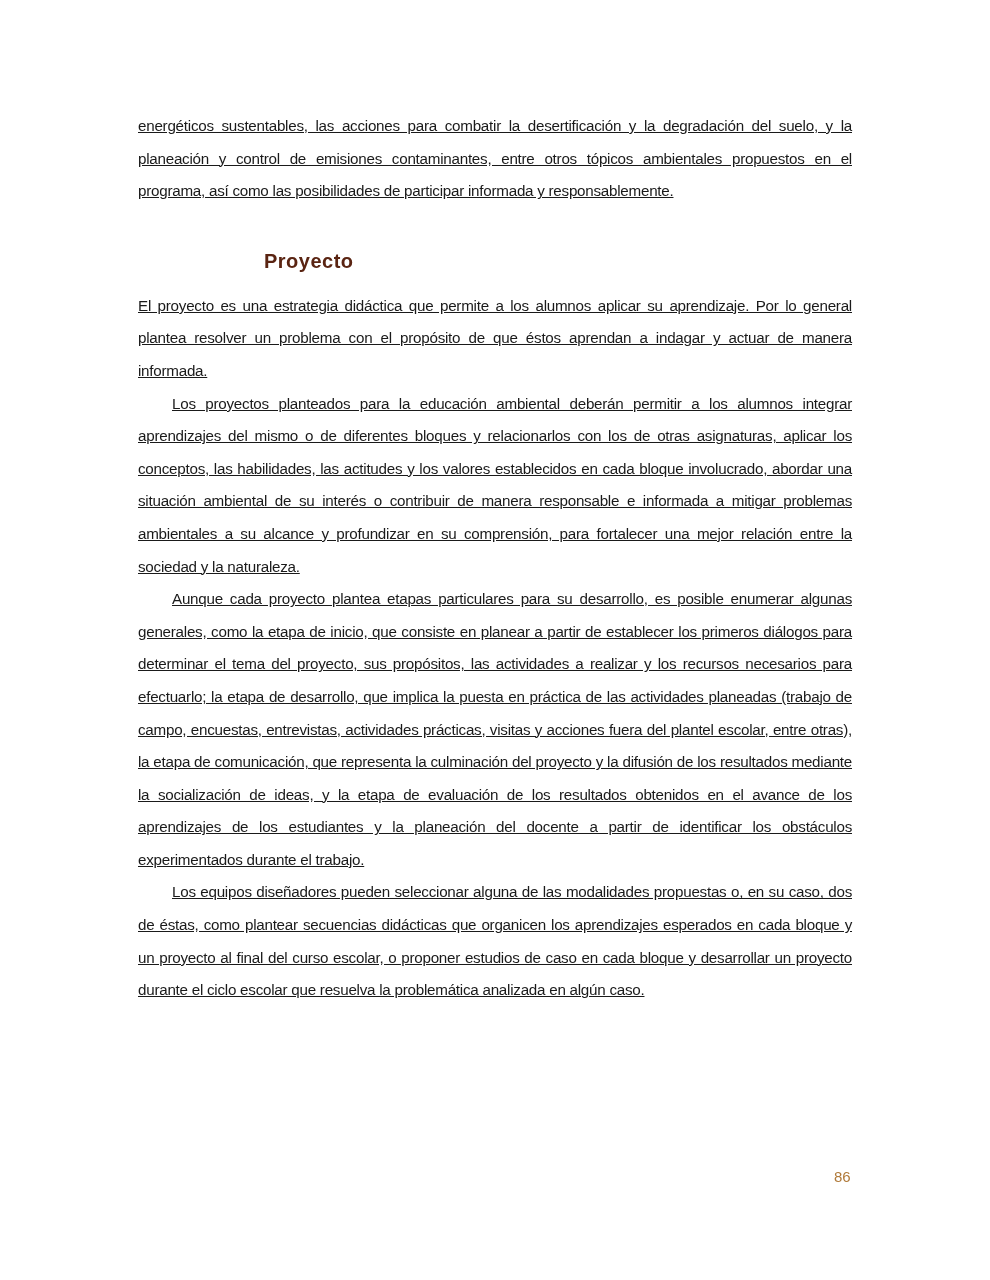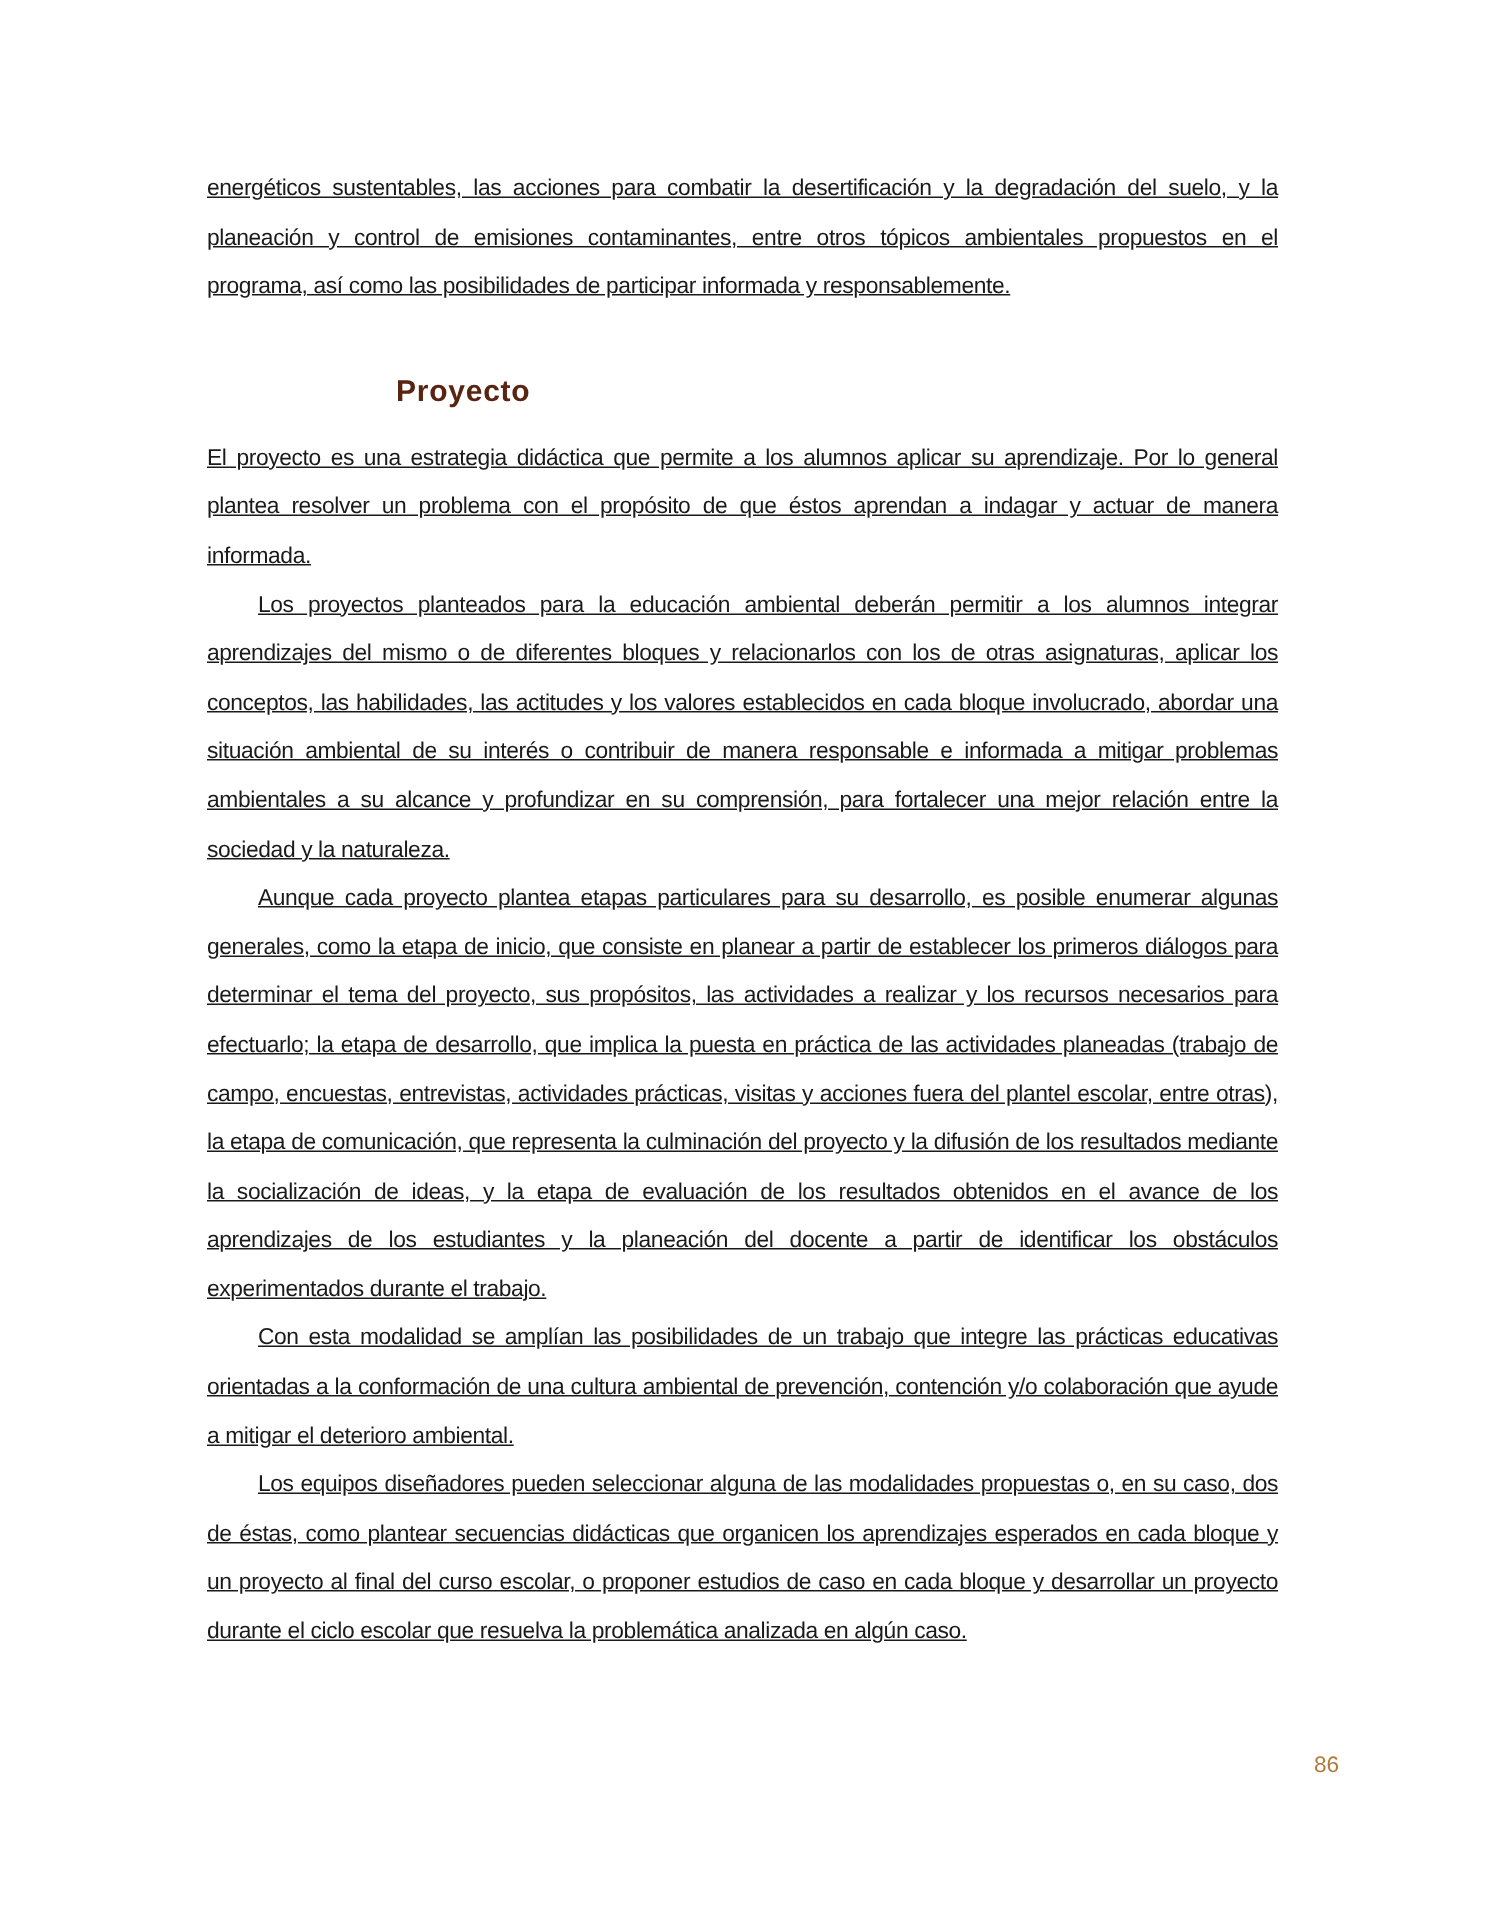--- a/index.html
+++ b/index.html
@@ -39,35 +39,34 @@
       margin-top: 36px;
       height: 34px;
       line-height: 34px;
       font-size: 20px;
       font-weight: bold;
       color: #5a2412;
       letter-spacing: 0.5px;
     }
     .page-number {
       position: absolute;
-      left: 876px;
+      left: 834px;
       top: 1168px;
       font-size: 15px;
       color: #b07a3a;
       text-align: right;
     }
   </style>
 </head>
 <body>
 
 <div class="page">
   <p class="para">energéticos sustentables, las acciones para combatir la desertificación y la degradación del suelo, y la planeación y control de emisiones contaminantes, entre otros tópicos ambientales propuestos en el programa, así como las posibilidades de participar informada y responsablemente.</p>
 
   <h2 class="heading">Proyecto</h2>
 
   <p class="para">El proyecto es una estrategia didáctica que permite a los alumnos aplicar su aprendizaje. Por lo general plantea resolver un problema con el propósito de que éstos aprendan a indagar y actuar de manera informada.</p>
   <p class="para indent">Los proyectos planteados para la educación ambiental deberán permitir a los alumnos integrar aprendizajes del mismo o de diferentes bloques y relacionarlos con los de otras asignaturas, aplicar los conceptos, las habilidades, las actitudes y los valores establecidos en cada bloque involucrado, abordar una situación ambiental de su interés o contribuir de manera responsable e informada a mitigar problemas ambientales a su alcance y profundizar en su comprensión, para fortalecer una mejor relación entre la sociedad y la naturaleza.</p>
   <p class="para indent">Aunque cada proyecto plantea etapas particulares para su desarrollo, es posible enumerar algunas generales, como la etapa de inicio, que consiste en planear a partir de establecer los primeros diálogos para determinar el tema del proyecto, sus propósitos, las actividades a realizar y los recursos necesarios para efectuarlo; la etapa de desarrollo, que implica la puesta en práctica de las actividades planeadas (trabajo de campo, encuestas, entrevistas, actividades prácticas, visitas y acciones fuera del plantel escolar, entre otras), la etapa de comunicación, que representa la culminación del proyecto y la difusión de los resultados mediante la socialización de ideas, y la etapa de evaluación de los resultados obtenidos en el avance de los aprendizajes de los estudiantes y la planeación del docente a partir de identificar los obstáculos experimentados durante el trabajo.</p>
-  <p class="para indent">Con esta modalidad se amplían las posibilidades de un trabajo que integre las prácticas educativas orientadas a la conformación de una cultura ambiental de prevención, contención y/o colaboración que ayude a mitigar el deterioro ambiental.</p>
   <p class="para indent">Los equipos diseñadores pueden seleccionar alguna de las modalidades propuestas o, en su caso, dos de éstas, como plantear secuencias didácticas que organicen los aprendizajes esperados en cada bloque y un proyecto al final del curso escolar, o proponer estudios de caso en cada bloque y desarrollar un proyecto durante el ciclo escolar que resuelva la problemática analizada en algún caso.</p>
 </div>
 
 <div class="page-number">86</div>
 
 </body></html>

